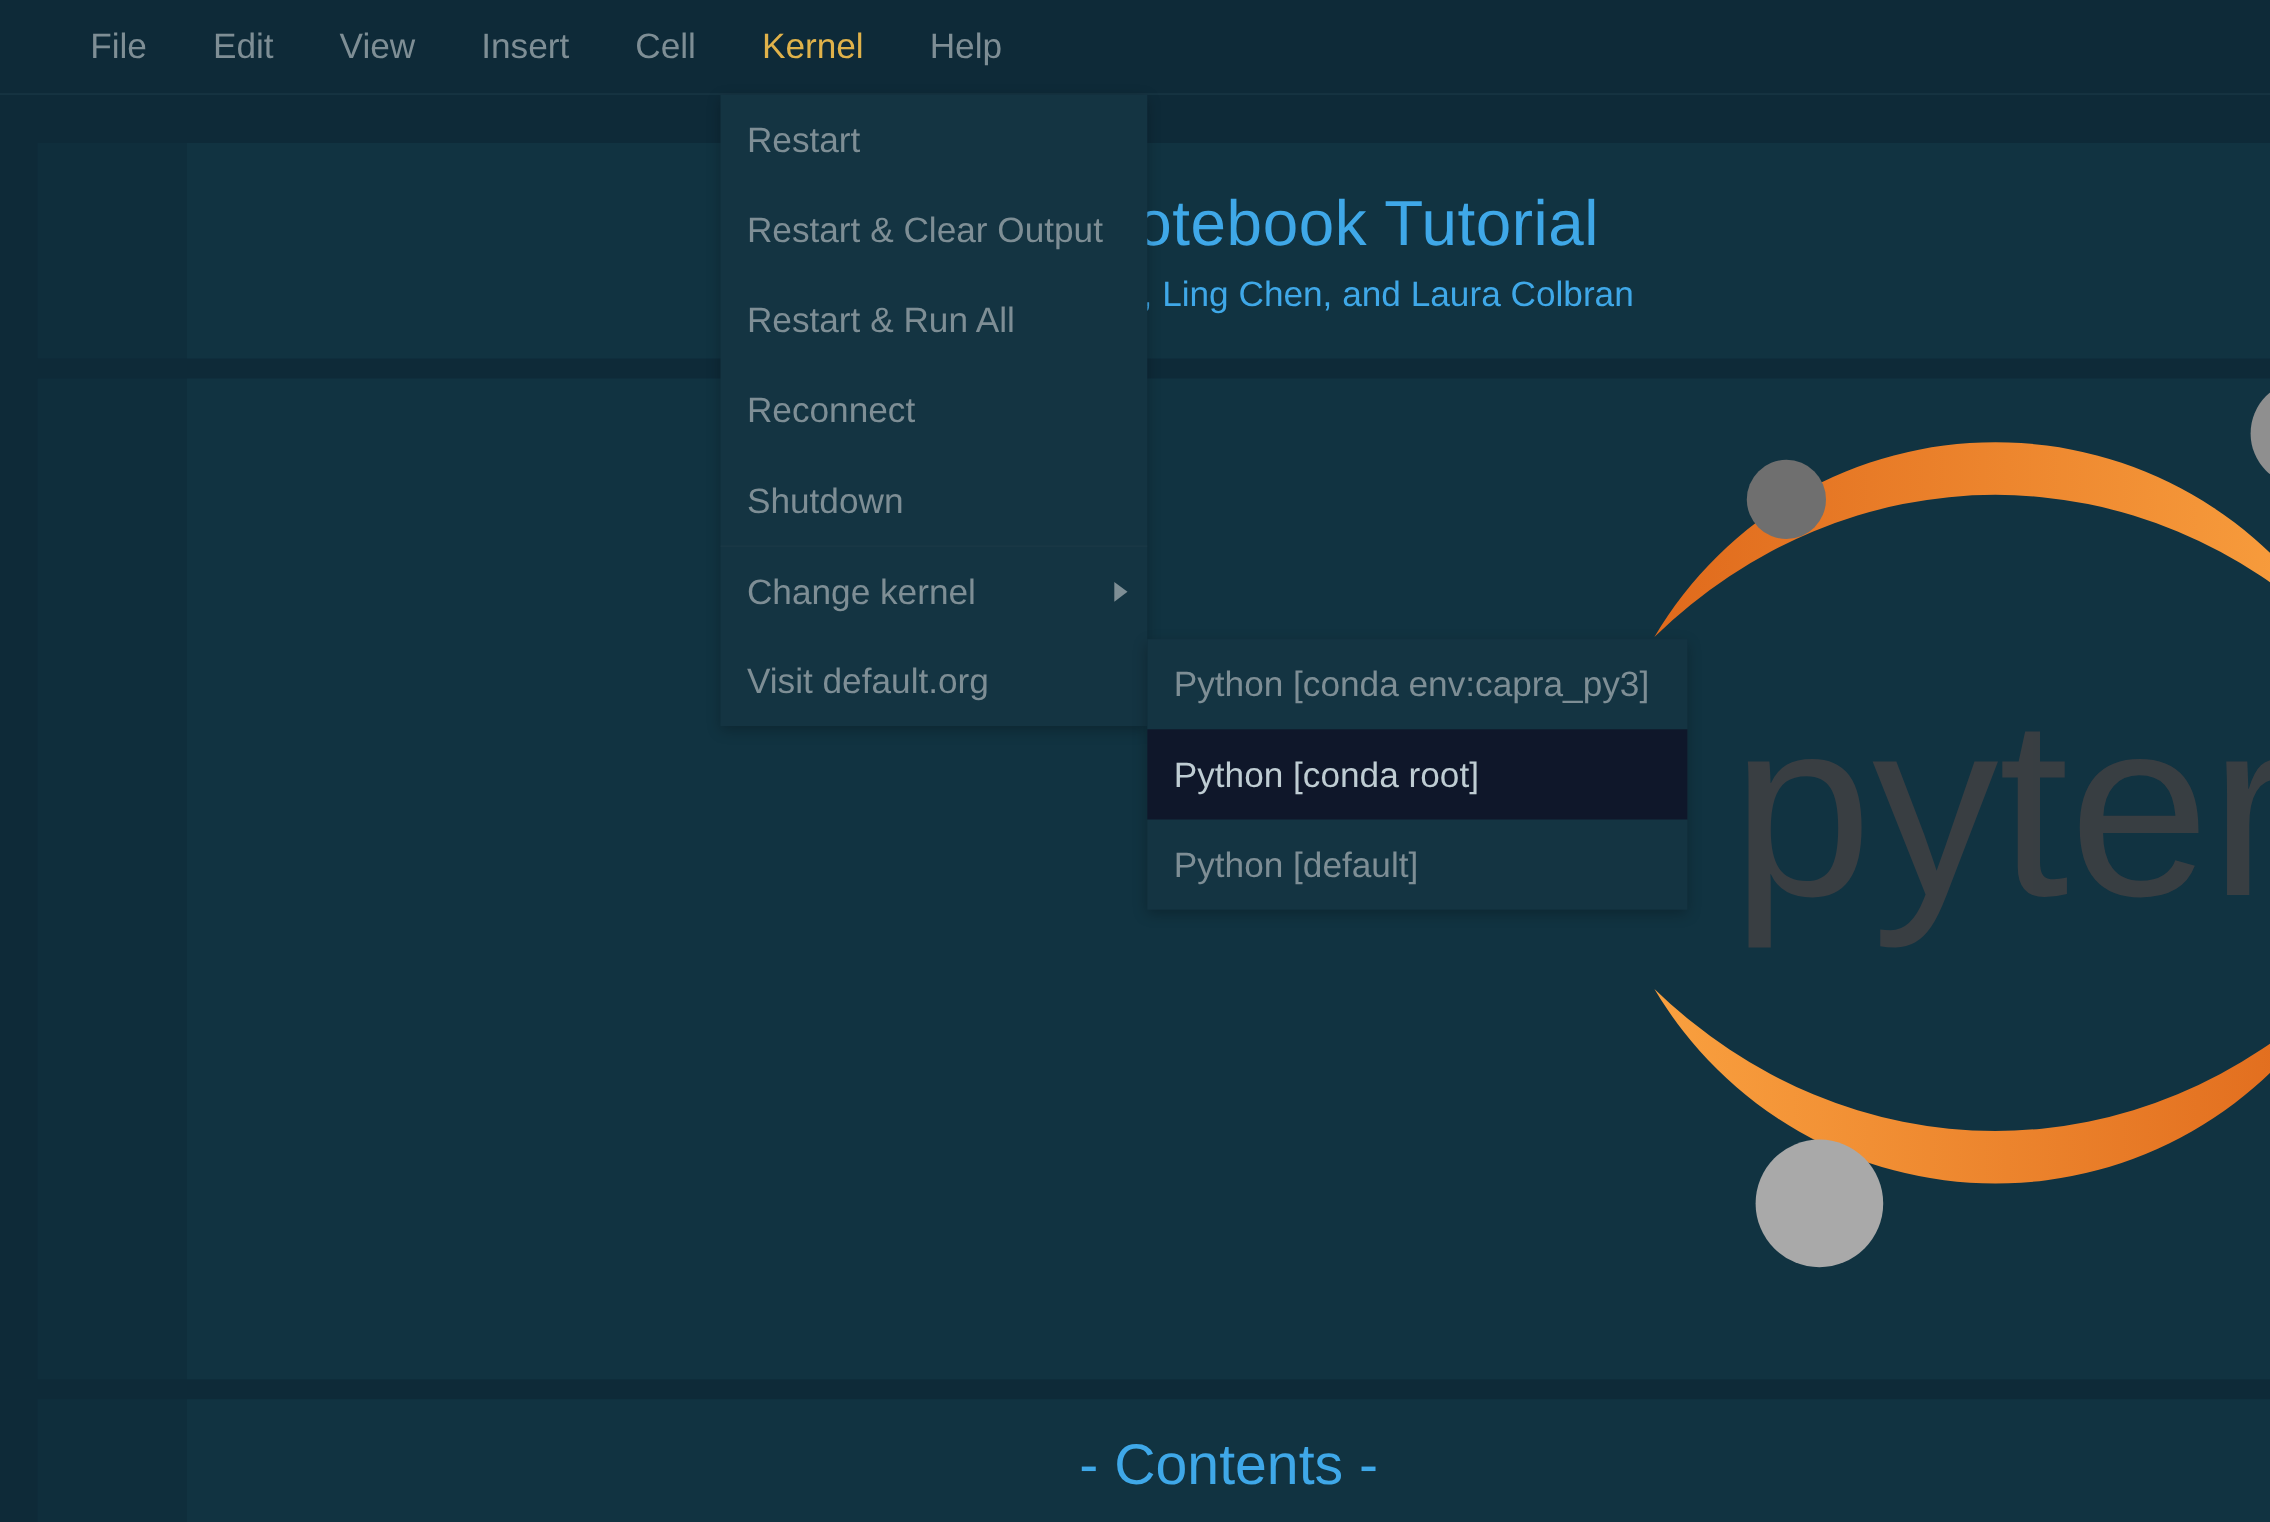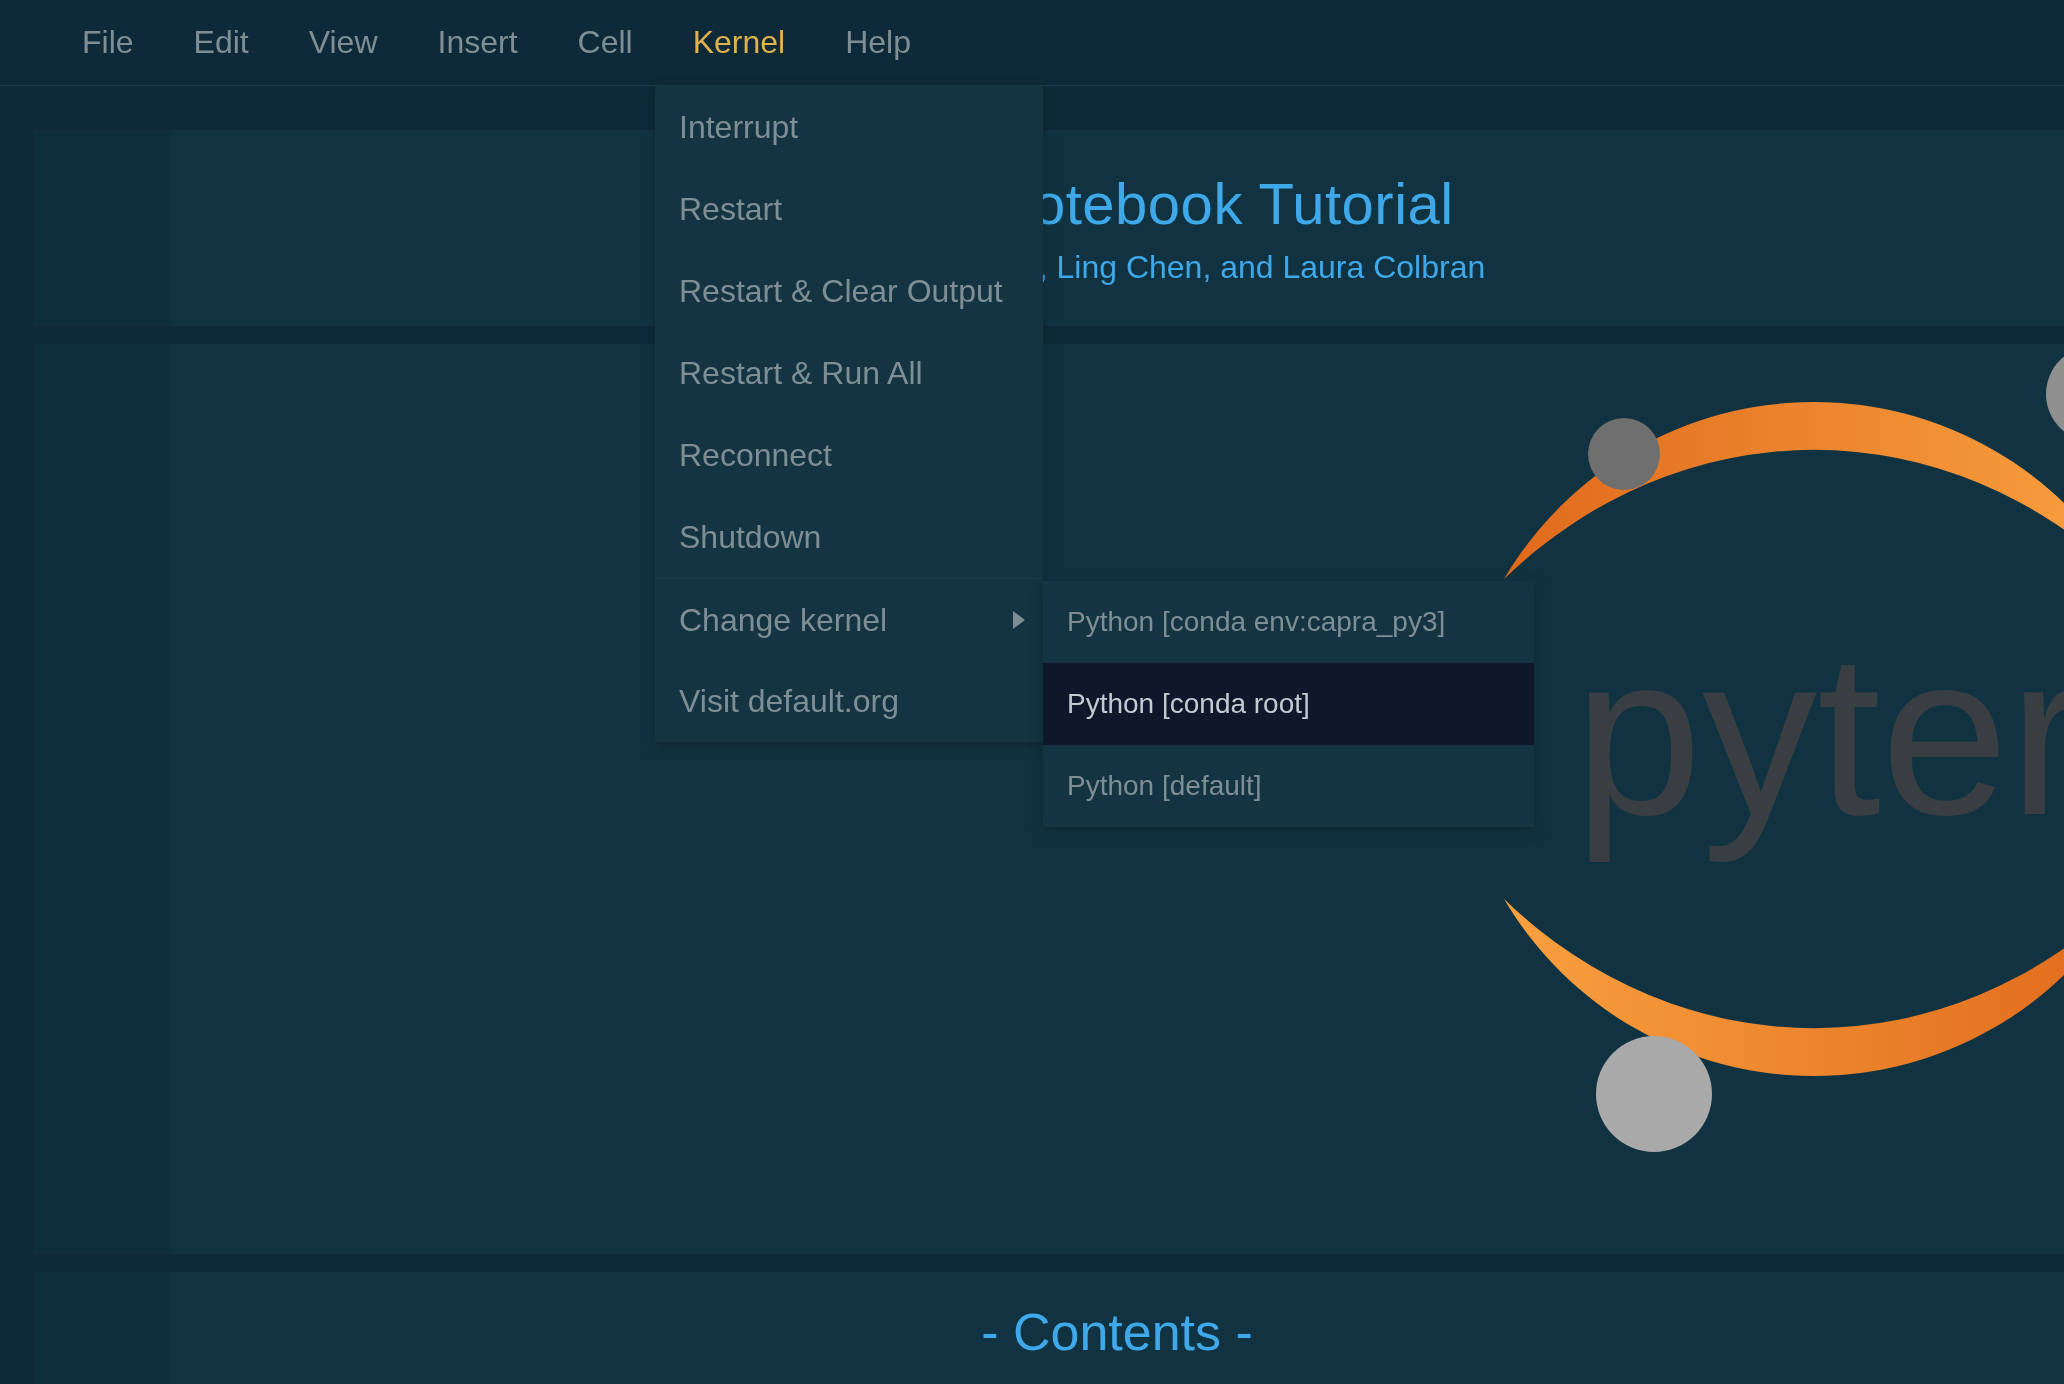--- a/index.html
+++ b/index.html
@@ -63,21 +63,21 @@
     border-color: transparent transparent transparent #7e8e95;
   }
 
   
   .subdropdown {
     position: absolute;
     left: 1043px;
     top: 581px;
     width: 491px;
     background: #143442;
-    font-size: 28px;
+    font-size: 32px;
     color: #7e8e95;
     box-shadow: 0 4px 12px rgba(0,0,0,.25);
     z-index: 60;
   }
   .subdropdown-item {
     padding: 0 24px;
     height: 82px;
     line-height: 82px;
     cursor: pointer;
     white-space: nowrap;
@@ -208,21 +208,20 @@
   <div class="cell contents">
     <div class="prompt"></div>
     <div class="body">
       <div class="contents-heading">- Contents -</div>
     </div>
   </div>
 
 </div>
 
 <div class="dropdown">
-  <div class="dropdown-item">Interrupt</div>
   <div class="dropdown-item">Restart</div>
   <div class="dropdown-item">Restart &amp; Clear Output</div>
   <div class="dropdown-item">Restart &amp; Run All</div>
   <div class="dropdown-item">Reconnect</div>
   <div class="dropdown-item">Shutdown</div>
   <div class="dropdown-item sep-above has-sub">Change kernel</div>
   <div class="dropdown-item">Visit default.org</div>
 </div>
 
 <div class="subdropdown">

